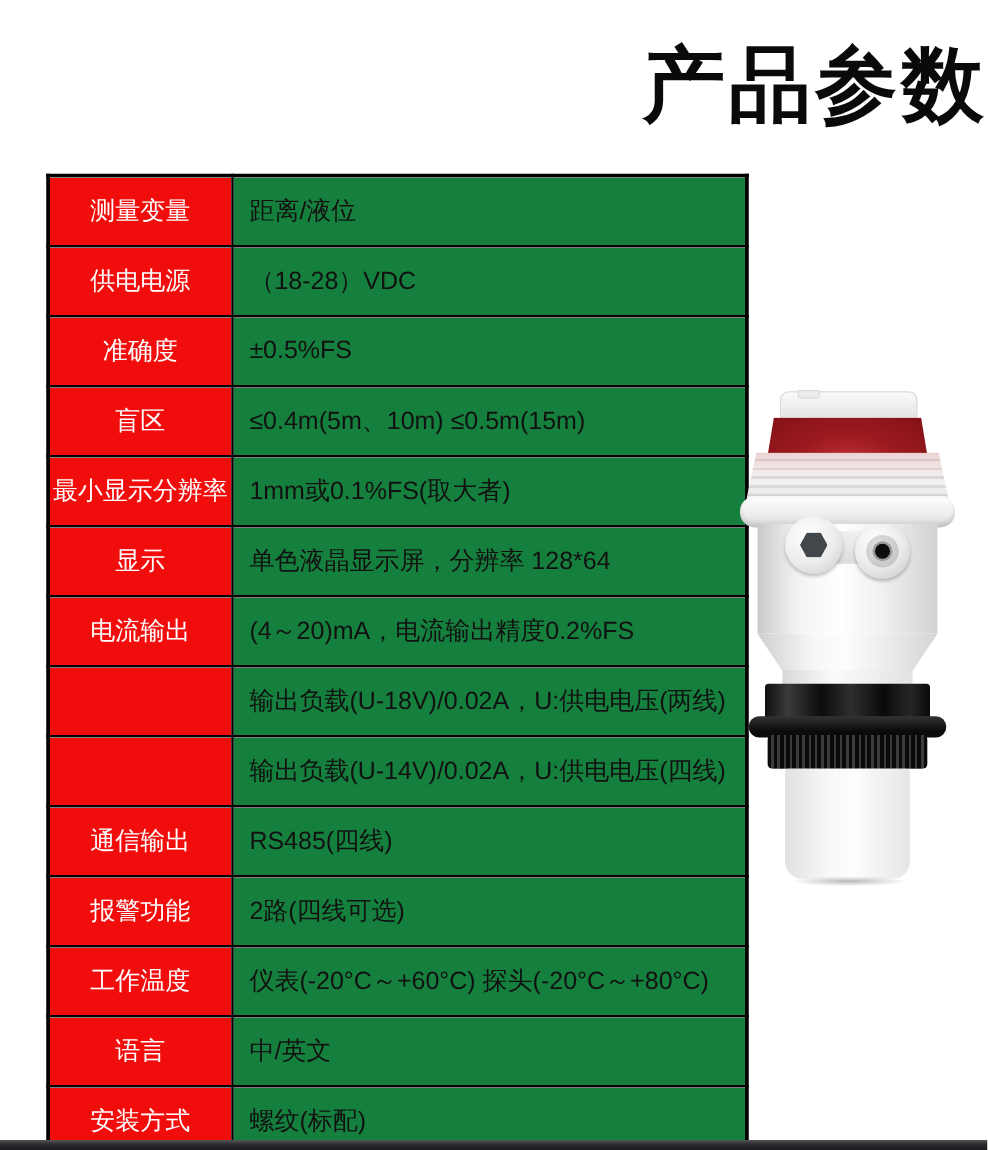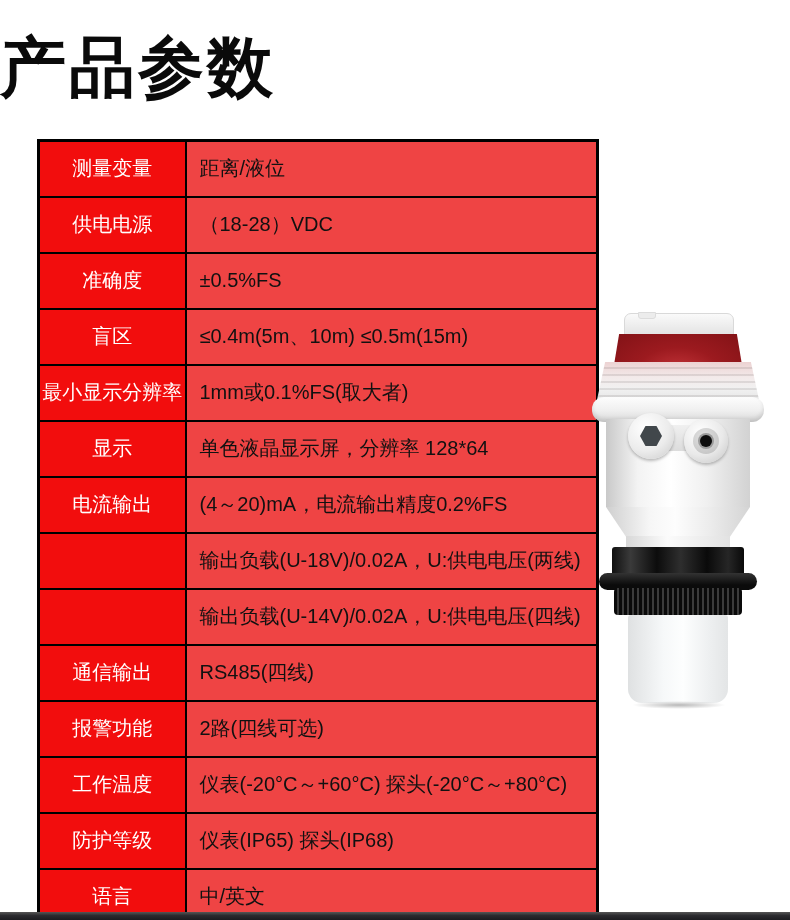--- a/index.html
+++ b/index.html
@@ -4,40 +4,40 @@
 <style>
   html,body{margin:0;padding:0;}
   body{
     width:790px;height:920px;position:relative;overflow:hidden;
     background:#ffffff;
     font-family:"Liberation Sans","DejaVu Sans",sans-serif;
     --label-bg:#f20d0d;--label-text:#ffffff;--value-text:#111111;--border:#000000;
   }
   .page-title{
     position:absolute;top:30px;left:0;width:100%;
-    text-align:left;font-size:66px;font-weight:bold;color:#0a0a0a;
+    text-align:right;font-size:66px;font-weight:bold;color:#0a0a0a;
     letter-spacing:3px;line-height:1.15;margin:0;
   }
   .spec-table{
     position:absolute;left:37px;top:139px;
     border-collapse:collapse;table-layout:fixed;
     width:562px;
     border:3px solid var(--border);
   }
   .spec-table td{
     border:2px solid var(--border);
     height:56px;box-sizing:border-box;
     font-size:20px;overflow:hidden;white-space:nowrap;
   }
   .spec-table td.label{
     width:147px;background:var(--label-bg);color:var(--label-text);
     text-align:center;font-weight:normal;
   }
   .spec-table td.value{
-    color:var(--value-text);background:#ef4444;
+    color:var(--value-text);background:#15803d;
     padding-left:13px;text-align:left;
   }
   
   .device{position:absolute;left:592px;top:313px;width:172px;height:392px;}
   .device *{position:absolute;}
   .dome-cap{
     left:32px;top:0;width:108px;height:26px;
     background:linear-gradient(180deg,#fafafa,#e6e6e6 70%,#dedede);
     border:1px solid #d9d9d9;border-radius:7px 7px 2px 2px;
   }
@@ -164,24 +164,20 @@
         <td class="label">通信输出</td>
         <td class="value">RS485(四线)</td>
       </tr>
       <tr>
         <td class="label">报警功能</td>
         <td class="value">2路(四线可选)</td>
       </tr>
       <tr>
         <td class="label">工作温度</td>
         <td class="value">仪表(-20°C～+60°C) 探头(-20°C～+80°C)</td>
-      </tr>
-      <tr>
-        <td class="label">防护等级</td>
-        <td class="value">仪表(IP65) 探头(IP68)</td>
       </tr>
       <tr>
         <td class="label">语言</td>
         <td class="value">中/英文</td>
       </tr>
       <tr>
         <td class="label">安装方式</td>
         <td class="value">螺纹(标配)</td>
       </tr>
     </tbody>

